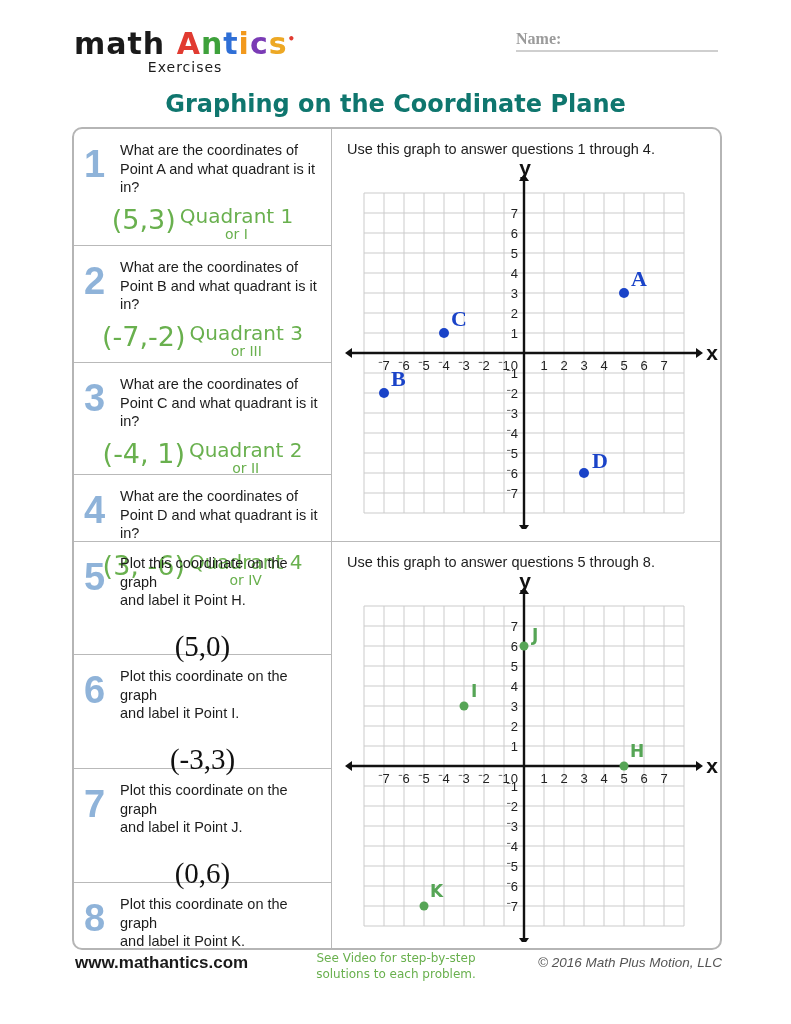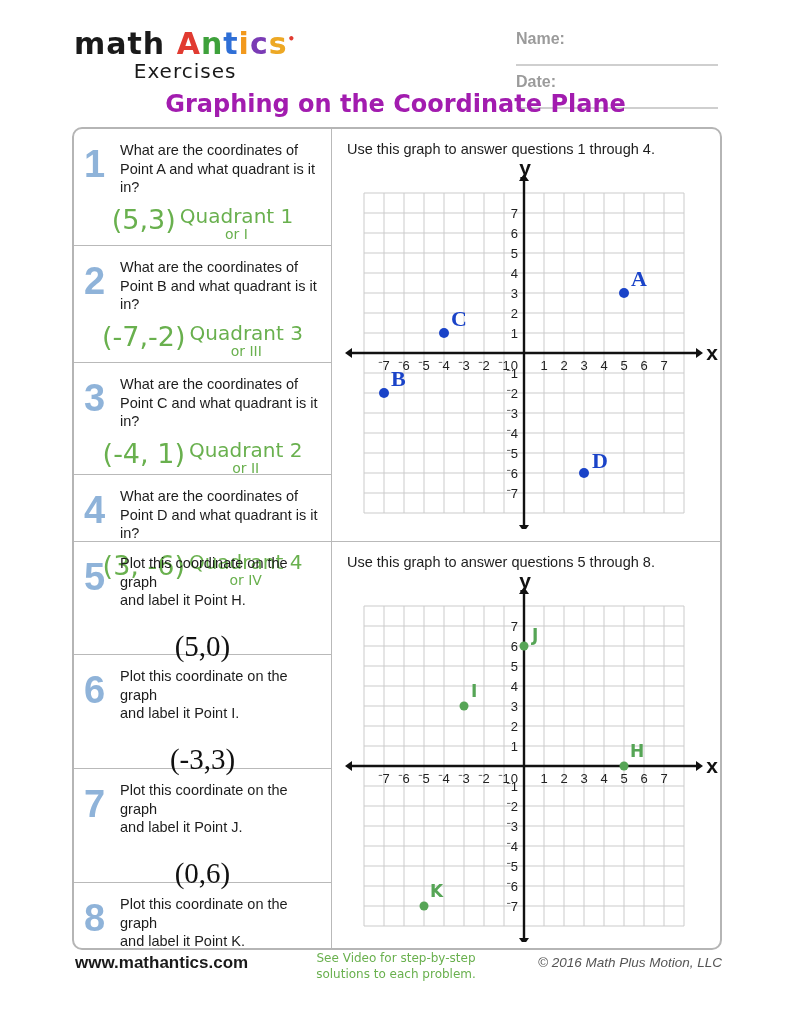--- a/index.html
+++ b/index.html
@@ -3,30 +3,30 @@
 <meta charset="utf-8">
 <style>
   * { margin:0; padding:0; box-sizing:border-box; }
   body { background:#fff; font-family:"Liberation Sans", sans-serif; }
   .sheet { position:relative; width:791px; height:1024px; background:#fff; overflow:hidden; }
 
   
   .logo { position:absolute; left:74px; top:26px; }
   .logo-main { font-family:"DejaVu Sans", sans-serif; font-weight:bold; font-size:30px; letter-spacing:1px; }
   .logo-main .w1 { color:#1a1a1a; }
-  .logo-sub { font-family:"DejaVu Sans", sans-serif; font-size:20px; color:#1a1a1a; text-align:center; margin-top:-2px; letter-spacing:1px; }
+  .logo-sub { font-family:"DejaVu Sans", sans-serif; font-size:14px; color:#1a1a1a; text-align:center; margin-top:-2px; letter-spacing:1px; }
   .tm-dot { color:#e13b31; font-size:12px; vertical-align:super; }
 
   .namedate { position:absolute; left:516px; top:30px; width:202px; }
   .nd-row { margin-bottom:7px; border-bottom:2px solid #cicic1; }
-  .nd-row { border-bottom:2px solid #cfcfcf; padding-bottom:16px; }
+  .nd-row { border-bottom:2px solid #cfcfcf; padding-bottom:2px;font-family:Liberation Serif, serif; }
   .nd-label { color:#9b9b9b; font-weight:bold; font-size:16px; }
 
   .title { position:absolute; left:0; top:90px; width:100%; text-align:center;
-           color:#a21caf; font-family:"DejaVu Sans", sans-serif; font-weight:bold; font-size:24px; }
+           color:#0f766e; font-family:"DejaVu Sans", sans-serif; font-weight:bold; font-size:24px; }
 
   
   .mainbox { position:absolute; left:72px; top:127px; width:650px; height:823px;
              border:2px solid #b5b5b5; border-radius:10px; overflow:hidden; }
   .section { display:flex; }
   .section-top { height:413px; border-bottom:1.5px solid #b9b9b9; }
   .section-bottom { height:406px; }
   .qcol { width:258px; border-right:1.5px solid #b9b9b9; }
   .gcol { flex:1; position:relative; }
 
@@ -59,23 +59,20 @@
   <div class="logo">
     <div class="logo-main">
       <span class="w1">math </span><span id="logo-colored"><span style="color: rgb(225, 59, 49);">A</span><span style="color: rgb(62, 161, 59);">n</span><span style="color: rgb(47, 111, 214);">t</span><span style="color: rgb(242, 153, 29);">i</span><span style="color: rgb(122, 59, 181);">c</span><span style="color: rgb(237, 168, 36);">s</span></span><span class="tm-dot">•</span>
     </div>
     <div class="logo-sub">Exercises</div>
   </div>
 
   <div class="namedate">
     <div class="nd-row">
       <span class="nd-label">Name:</span>
-    </div>
-    <div class="nd-row">
-      <span class="nd-label">Date:</span>
     </div>
   </div>
 
   <div class="title">Graphing on the Coordinate Plane</div>
 
   <div class="mainbox">
 
     <div class="section section-top">
       <div class="qcol">
 

